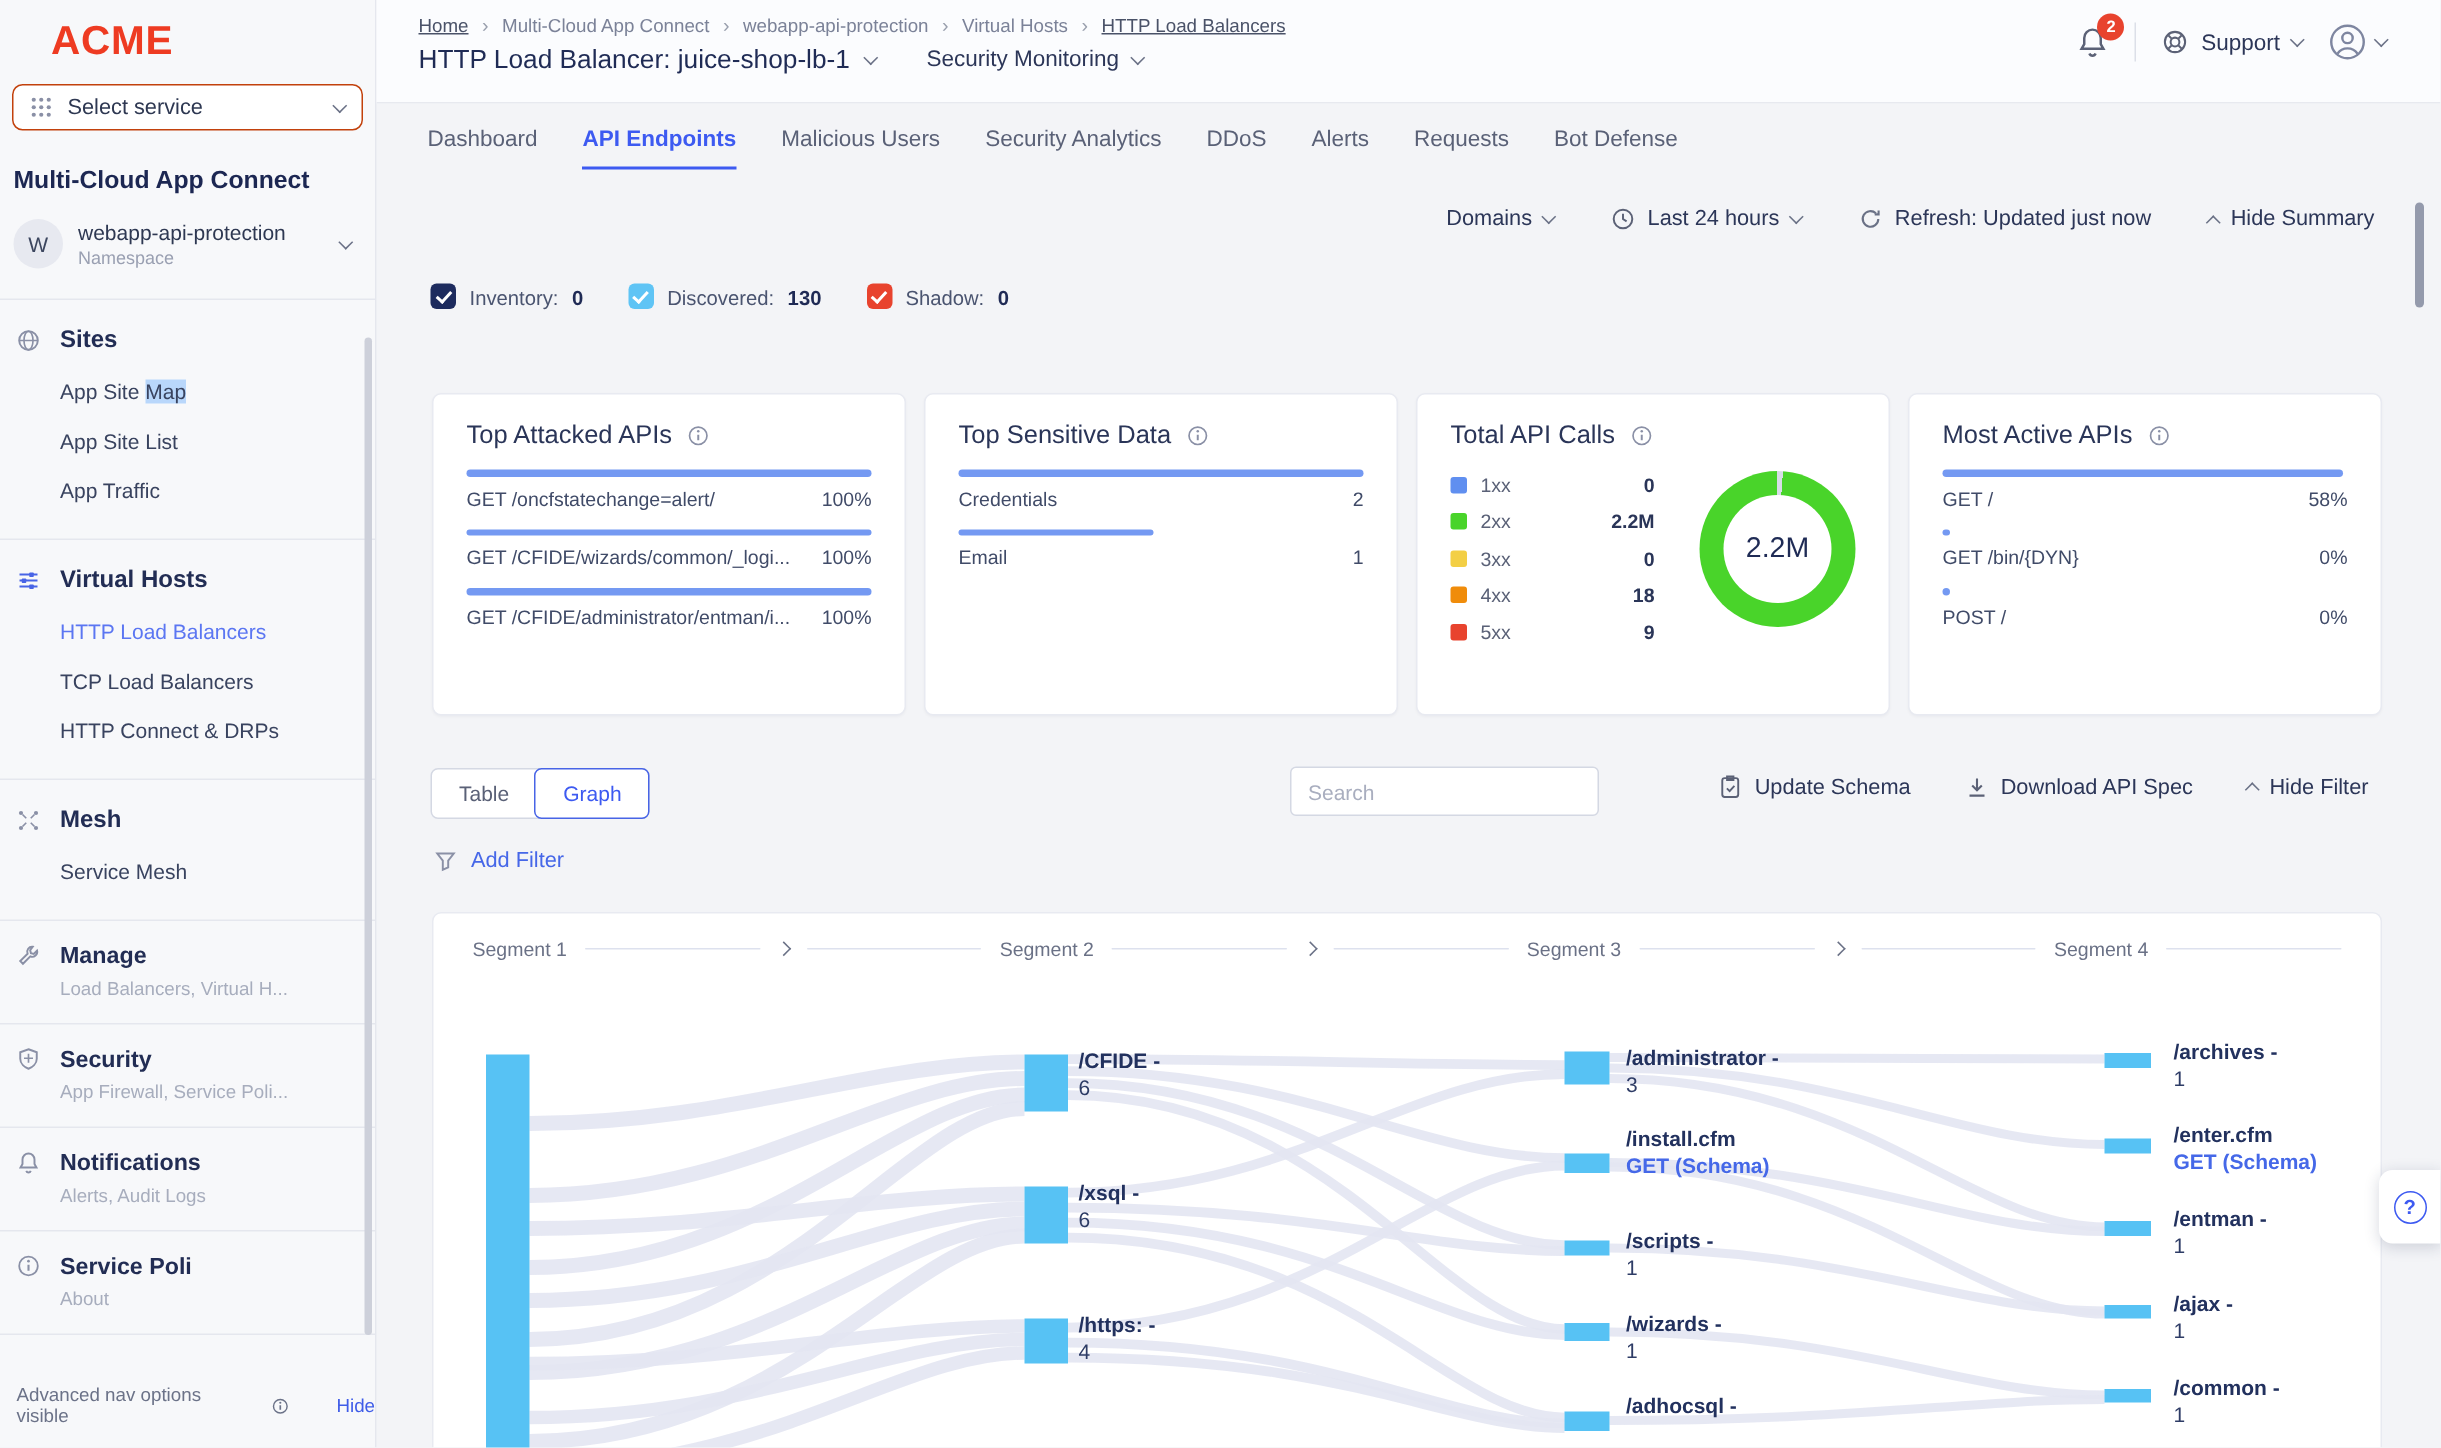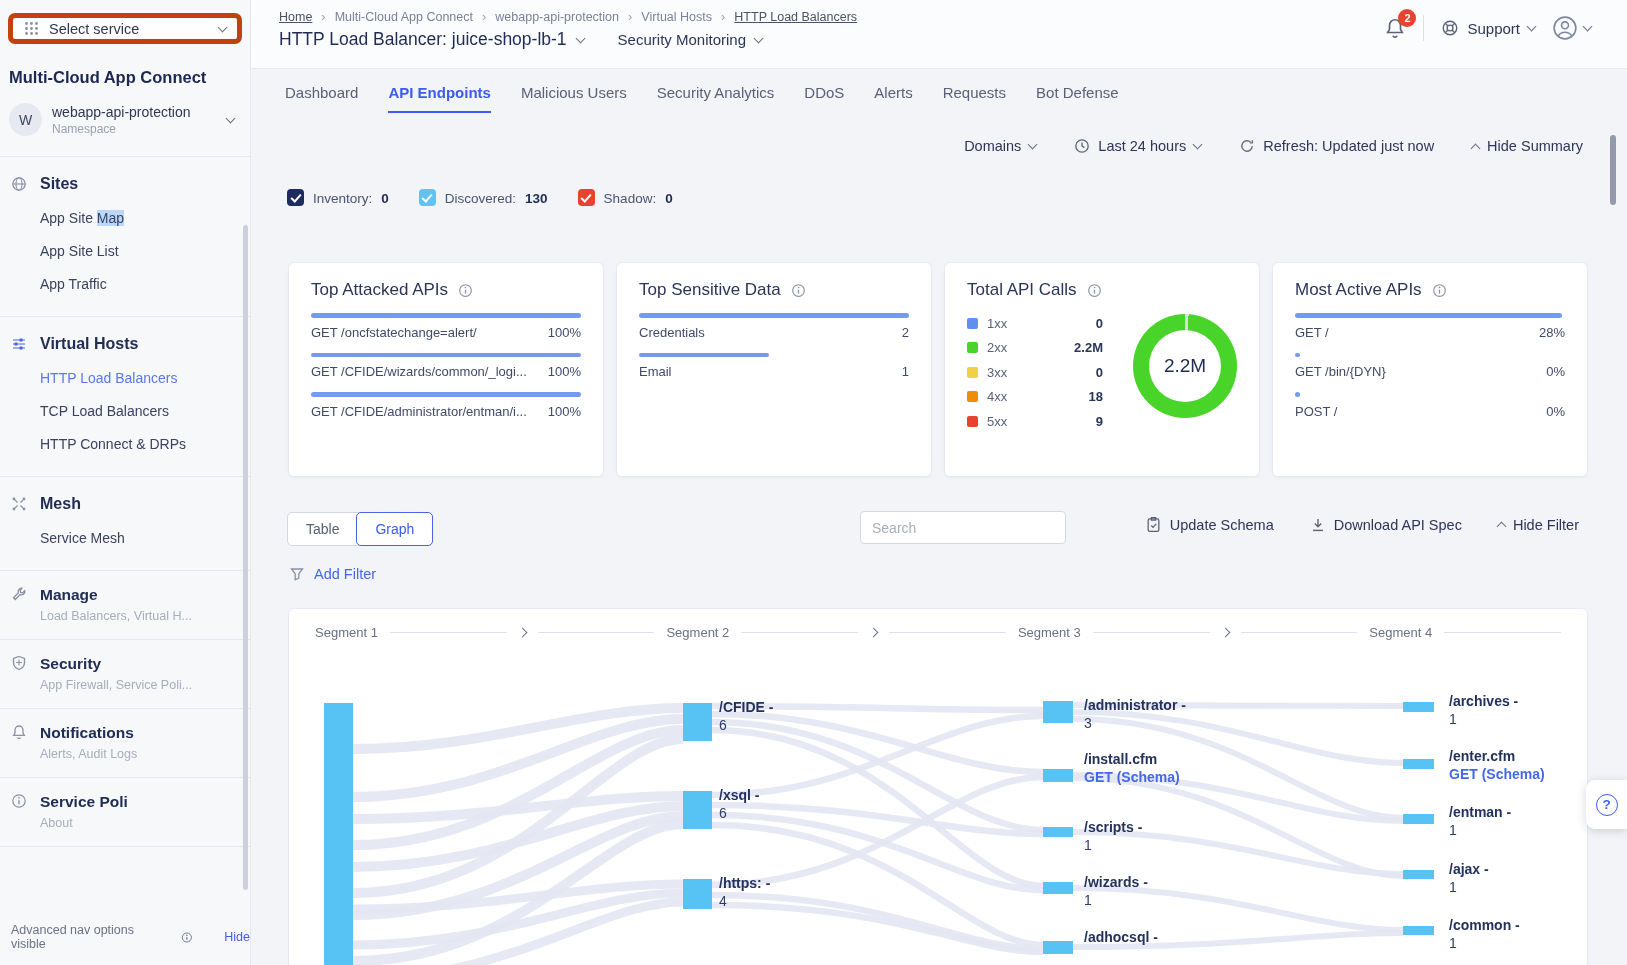--- a/index.html
+++ b/index.html
@@ -3,21 +3,21 @@
 <meta charset="utf-8">
 <style>
 *{margin:0;padding:0;box-sizing:border-box}
 html,body{width:1627px;height:965px}
 body{font-family:"Liberation Sans",sans-serif;background:#f3f4f7;overflow:hidden;color:#3c465f}
 .app{position:relative;width:1627px;height:965px}
 svg{display:block}
 
 .sidebar{position:absolute;left:0;top:0;width:251px;height:100%;background:#f7f8fa;border-right:1px solid #e5e7ee}
 .logo{margin:12px 0 0 34px;font-size:27px;font-weight:bold;color:#ee3b22;letter-spacing:.5px}
-.select-service{margin:13px 8px 0 8px;height:31px;background:#fff;border:5px solid #c2410c;border-radius:7px;display:flex;align-items:center;gap:10px;padding:0 11px;font-size:14.5px;color:#2e3852;cursor:pointer}
+.select-service{margin:13px 8px 0 8px;height:31px;background:#fff;border:1px solid #c2410c;border-radius:7px;display:flex;align-items:center;gap:10px;padding:0 11px;font-size:14.5px;color:#2e3852;cursor:pointer}
 .select-service .chev{margin-left:auto}
 .product{margin:24px 0 0 9px;font-size:16.5px;font-weight:bold;color:#1c2752}
 .ns{margin:16px 8px 0 9px;display:flex;align-items:center;gap:10px;cursor:pointer}
 .ns-avatar{width:33px;height:33px;border-radius:50%;background:#e7e9f0;color:#3c465f;display:flex;align-items:center;justify-content:center;font-size:14px;flex:none}
 .ns-name{font-size:14px;color:#2e3852}
 .ns-type{font-size:12px;color:#9aa0b2;margin-top:2px}
 .ns .chev{margin-left:auto;margin-right:8px}
 .sdiv{height:1px;background:#e5e7ee}
 .nav-head{display:flex;align-items:center;gap:13px;margin:18px 0 0 11px;font-size:16px;font-weight:bold;color:#222d54}
 .nav-head .ic{width:16px;height:16px;flex:none}
@@ -96,20 +96,21 @@
 .help-fab{position:absolute;left:1586px;top:780px;width:41px;height:49px;background:#fff;border-radius:9px 0 0 9px;box-shadow:0 2px 10px rgba(30,40,80,.18);display:flex;align-items:center;justify-content:center;cursor:pointer}
 .help-q{width:22px;height:22px;border-radius:50%;border:1.7px solid #3d5af1;color:#3d5af1;font-size:13.5px;display:flex;align-items:center;justify-content:center;font-weight:bold}
 .page-scroll{position:absolute;left:1610px;top:135px;width:6px;height:70px;background:#949aac;border-radius:3px;cursor:pointer}
 </style>
 </head>
 <body>
 
 <div class="app">
 
   <aside class="sidebar">
+    <div class="logo">ACME</div>
 
     <div class="select-service">
       <svg class="ic" width="15" height="15" viewBox="0 0 15 15" fill="#8a90a6">
           <circle cx="2.5" cy="2.5" r="1.4"></circle>
           <circle cx="7.5" cy="2.5" r="1.4"></circle>
           <circle cx="12.5" cy="2.5" r="1.4"></circle>
           <circle cx="2.5" cy="7.5" r="1.4"></circle>
           <circle cx="7.5" cy="7.5" r="1.4"></circle>
           <circle cx="12.5" cy="7.5" r="1.4"></circle>
           <circle cx="2.5" cy="12.5" r="1.4"></circle>
@@ -440,21 +441,21 @@
           <span>Most Active APIs</span>
         <svg class="info" viewBox="0 0 16 16">
             <circle cx="8" cy="8" r="6.2" fill="none" stroke="currentColor" stroke-width="1.2"></circle>
             <path d="M8 7.2v4" stroke="currentColor" stroke-width="1.4"></path>
             <circle cx="8" cy="4.8" r=".9" fill="currentColor"></circle>
           </svg>
         </h3>
       <div class="rowbar" style="width:99%"></div>
       <div class="rowline">
           <span>GET /</span>
-          <span>28%</span>
+          <span>58%</span>
         </div>
       <div class="rowbar" style="width:2%"></div>
       <div class="rowline">
           <span>GET /bin/{DYN}</span>
           <span>0%</span>
         </div>
       <div class="rowbar" style="width:2%"></div>
       <div class="rowline">
           <span>POST /</span>
           <span>0%</span>

